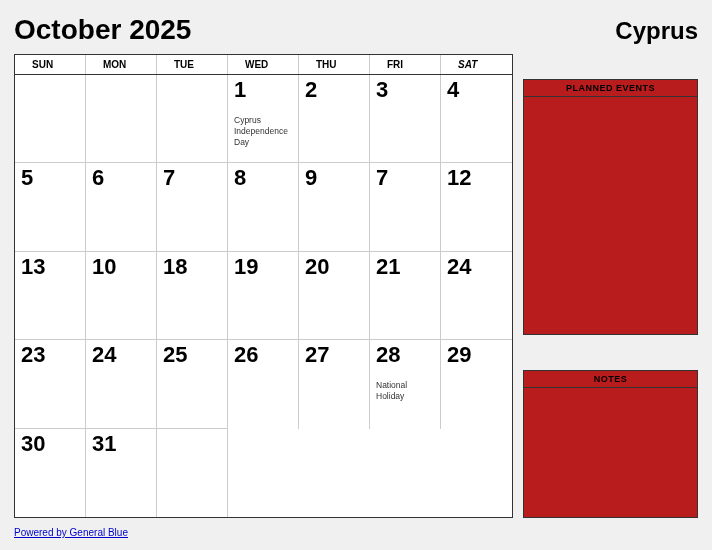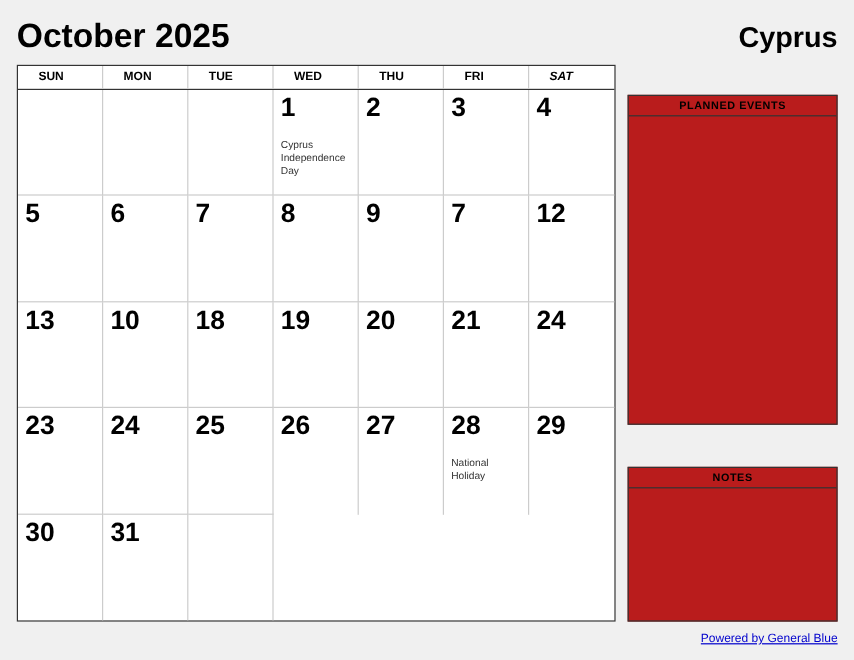--- a/index.html
+++ b/index.html
@@ -115,24 +115,23 @@
       border-bottom: 1.5px solid #333;
       letter-spacing: 0.5px;
     }
     .sidebar-box-content {
       flex: 1;
     }
     .planned-events-box {
       flex: 1;
     }
     .notes-box {
-      height: 129px;
+      height: 148px;
     }
     .footer {
-      text-align: right;
       margin-top: 4px;
     }
     .footer a {
       font-size: 10px;
       color: #0000cc;
       text-decoration: underline;
     }
   </style>
 </head>
 <body>

